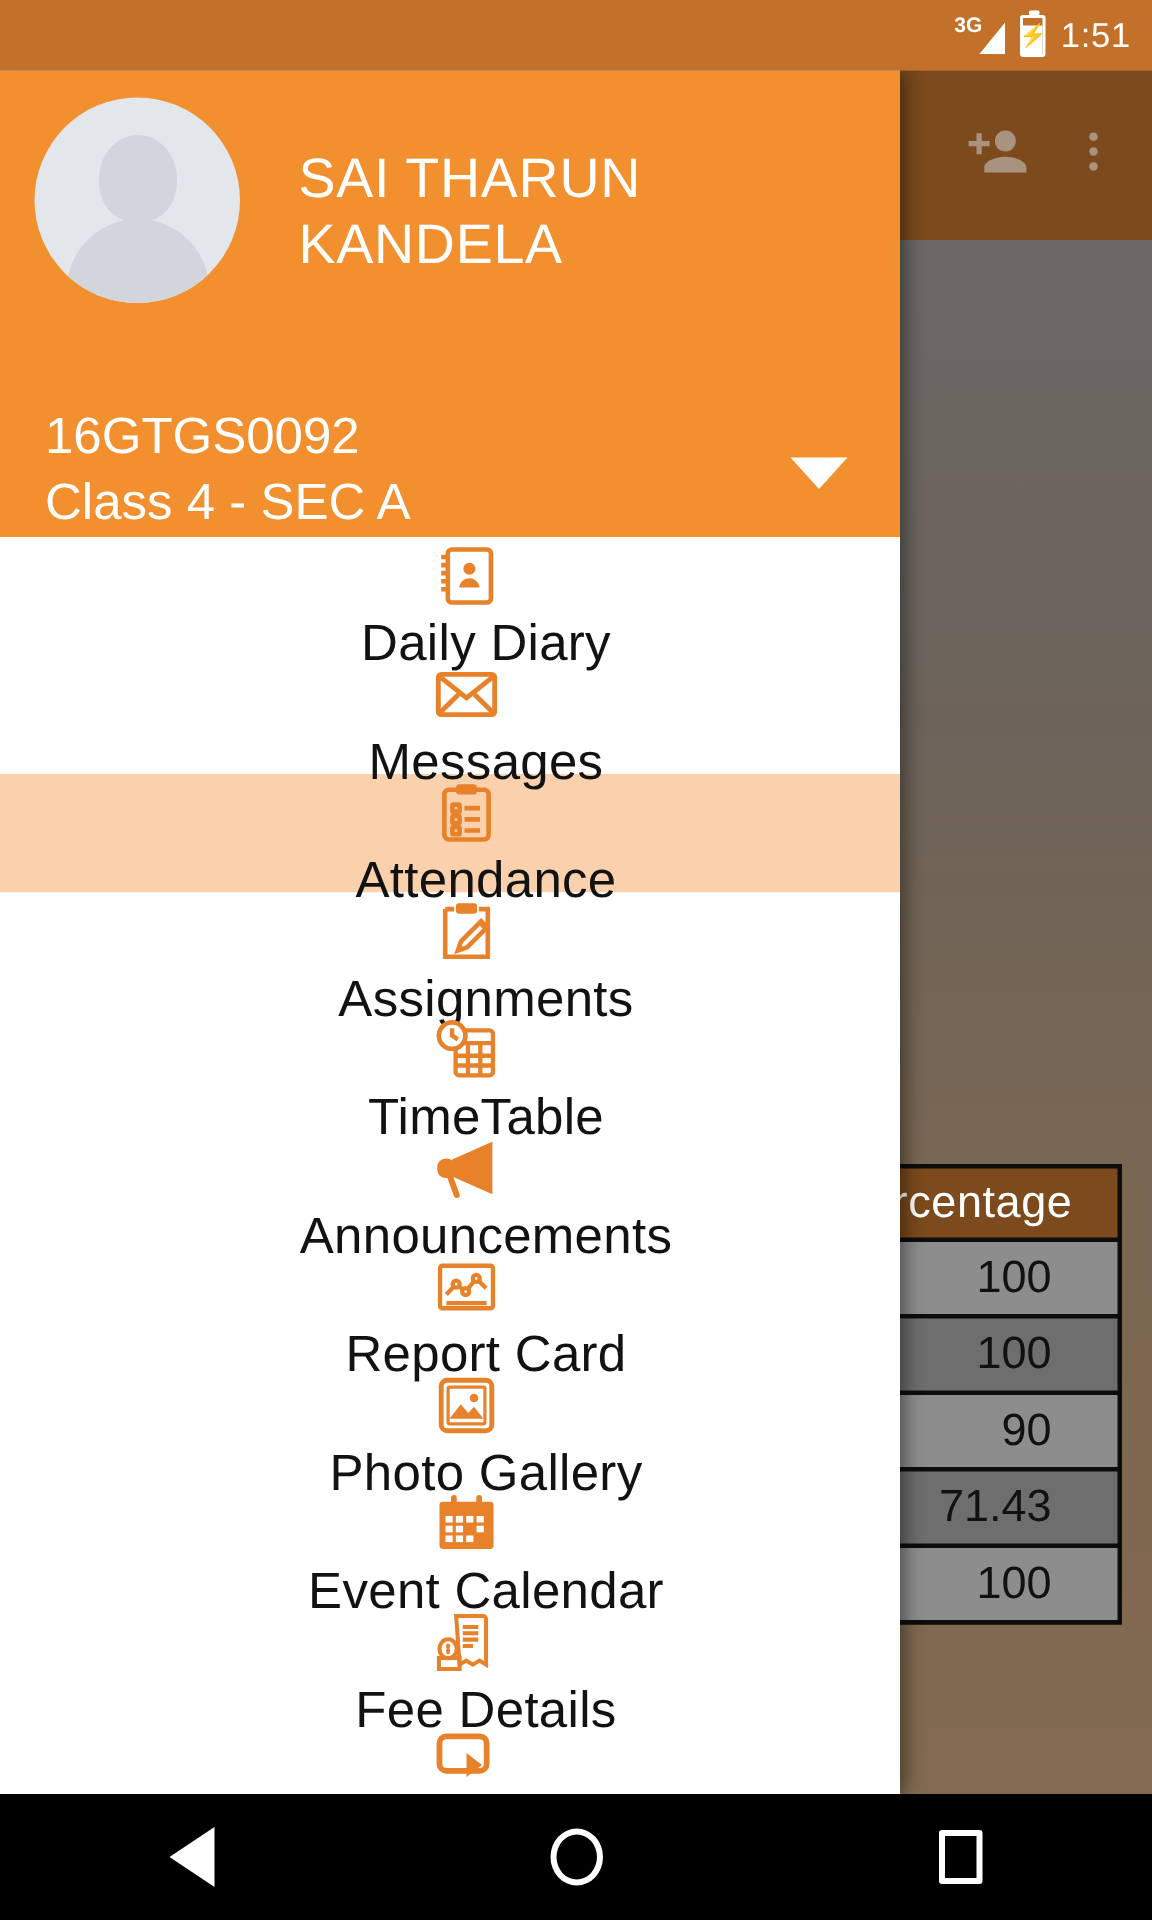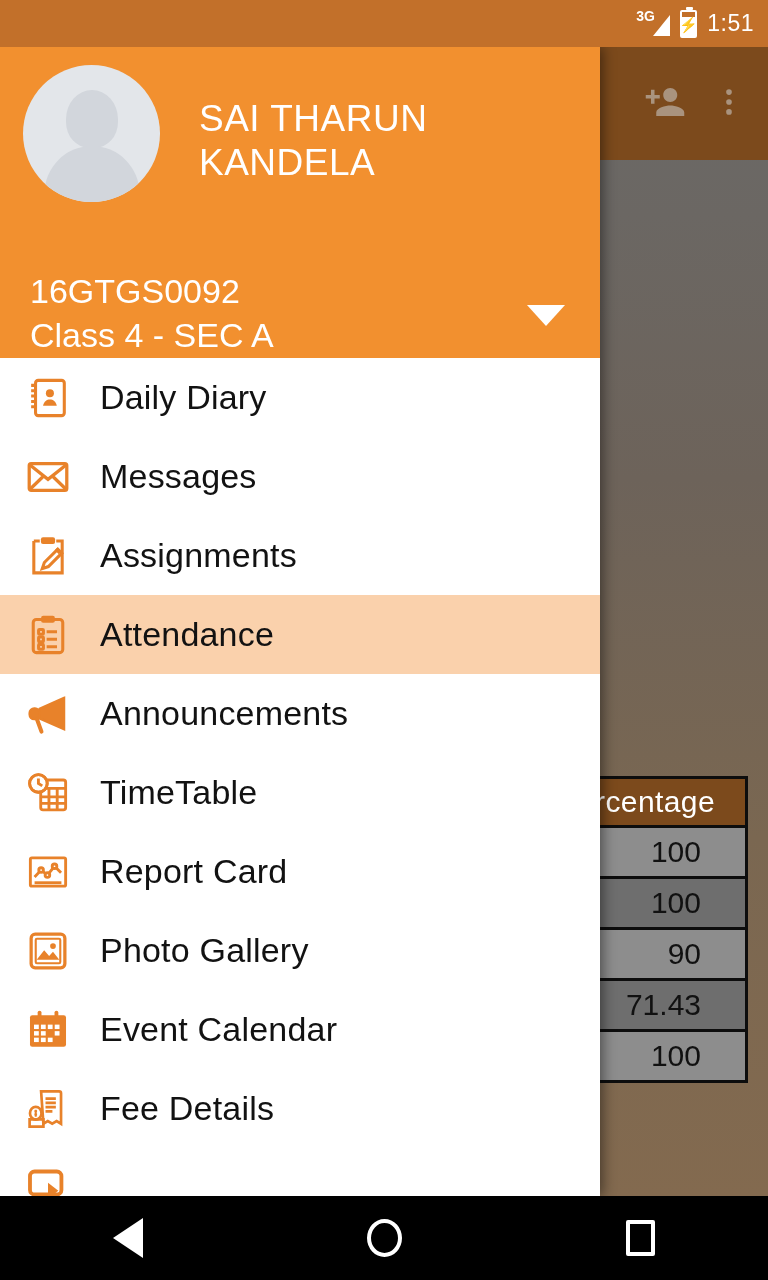--- a/index.html
+++ b/index.html
@@ -141,20 +141,21 @@
     border-right:19px solid transparent;
     border-top:21px solid #ffffff;
   }
 
   
   #menu-list { width:600px; }
   .menu-item {
     display:flex; align-items:center;
     height:79px; padding-left:22px;
     background:#ffffff;
+    flex-direction:column;
   }
   .menu-item.selected { background:#fad1ac; }
   .menu-icon {
     width:52px; height:52px;
     flex:0 0 52px;
     display:flex; align-items:center; justify-content:center;
   }
   .menu-icon svg { display:block; }
   .menu-label {
     margin-left:26px;
@@ -280,68 +281,68 @@
       <div class="menu-item">
         <span class="menu-icon">
           <svg width="46" height="46" viewBox="0 0 24 24" fill="none" stroke="#e8822a" stroke-width="1.7">
             <rect x="2.2" y="5" width="19.6" height="14" rx="1"></rect>
             <path d="M2.6 5.7 12 13.2l9.4-7.5M2.6 18.4 9.2 12M21.4 18.4 14.8 12"></path>
           </svg>
         </span>
         <span class="menu-label">Messages</span>
       </div>
 
-      <div class="menu-item">
-        <span class="menu-icon">
-          <svg width="46" height="46" viewBox="0 0 24 24" fill="none" stroke="#e8822a" stroke-width="1.6">
-            <path d="M4.6 4.2h3.1M16.3 4.2h3.1v16.6H4.6V4.2"></path>
-            <rect x="8.3" y="2.2" width="7.4" height="3.6" rx="1.1" fill="#e8822a" stroke="none"></rect>
-            <path d="M9 18.6l1.1-3.2 7-7 2.1 2.1-7 7z" fill="none"></path>
-            <path d="M16.1 8.4l2.1 2.1"></path>
-          </svg>
-        </span>
-        <span class="menu-label">Assignments</span>
-      </div>
-
       <div class="menu-item selected">
         <span class="menu-icon">
           <svg width="46" height="46" viewBox="0 0 24 24" fill="none" stroke="#e8822a" stroke-width="1.6">
             <rect x="4.3" y="3.9" width="15.4" height="17.3" rx="1.6"></rect>
             <rect x="8.4" y="2" width="7.2" height="3.6" rx="1.1" fill="#e8822a" stroke="none"></rect>
             <rect x="7.1" y="9.1" width="2.5" height="2.5" rx=".4"></rect>
             <rect x="7.1" y="13" width="2.5" height="2.5" rx=".4"></rect>
             <rect x="7.1" y="16.9" width="2.5" height="2.5" rx=".4"></rect>
             <path d="M11.3 10.3h5.4M11.3 14.2h5.4M11.3 18.1h5.4"></path>
           </svg>
         </span>
         <span class="menu-label">Attendance</span>
       </div>
 
       <div class="menu-item">
         <span class="menu-icon">
-          <svg width="46" height="46" viewBox="0 0 24 24" fill="#e8822a" stroke="#e8822a" stroke-width="1.2">
-            <path d="M20.4 3.6 7.6 9.3v5.1l12.8 5.6z"></path>
-            <rect x="2.4" y="9.1" width="5.2" height="5.6" rx="2.4"></rect>
-            <path d="M6.2 14.6 8.6 21.2" stroke-width="2.1" stroke-linecap="round"></path>
-          </svg>
-        </span>
-        <span class="menu-label">Announcements</span>
+          <svg width="46" height="46" viewBox="0 0 24 24" fill="none" stroke="#e8822a" stroke-width="1.6">
+            <path d="M4.6 4.2h3.1M16.3 4.2h3.1v16.6H4.6V4.2"></path>
+            <rect x="8.3" y="2.2" width="7.4" height="3.6" rx="1.1" fill="#e8822a" stroke="none"></rect>
+            <path d="M9 18.6l1.1-3.2 7-7 2.1 2.1-7 7z" fill="none"></path>
+            <path d="M16.1 8.4l2.1 2.1"></path>
+          </svg>
+        </span>
+        <span class="menu-label">Assignments</span>
       </div>
 
       <div class="menu-item">
         <span class="menu-icon">
           <svg width="46" height="46" viewBox="0 0 24 24" fill="none" stroke="#e8822a" stroke-width="1.5">
             <rect x="8.2" y="5.2" width="13" height="15.6" rx="1.2"></rect>
             <path d="M8.2 9.6h13M12.5 9.6v11.2M16.8 9.6v11.2M8.2 14h13M8.2 17.4h13"></path>
             <circle cx="7" cy="7" r="4.6" fill="#ffffff"></circle>
             <circle cx="7" cy="7" r="4.6"></circle>
             <path d="M7 4.4V7l2 1.3"></path>
           </svg>
         </span>
         <span class="menu-label">TimeTable</span>
+      </div>
+
+      <div class="menu-item">
+        <span class="menu-icon">
+          <svg width="46" height="46" viewBox="0 0 24 24" fill="#e8822a" stroke="#e8822a" stroke-width="1.2">
+            <path d="M20.4 3.6 7.6 9.3v5.1l12.8 5.6z"></path>
+            <rect x="2.4" y="9.1" width="5.2" height="5.6" rx="2.4"></rect>
+            <path d="M6.2 14.6 8.6 21.2" stroke-width="2.1" stroke-linecap="round"></path>
+          </svg>
+        </span>
+        <span class="menu-label">Announcements</span>
       </div>
 
       <div class="menu-item">
         <span class="menu-icon">
           <svg width="46" height="46" viewBox="0 0 24 24" fill="none" stroke="#e8822a" stroke-width="1.5">
             <rect x="2.8" y="4.6" width="18.4" height="14.8" rx=".8"></rect>
             <path d="M5 14.6 8.4 11l3.3 2.6L15.4 9l3.4 3.4"></path>
             <circle cx="8.4" cy="11" r="1.2" fill="#ffffff"></circle>
             <circle cx="11.7" cy="13.6" r="1.2" fill="#ffffff"></circle>
             <circle cx="15.4" cy="9" r="1.2" fill="#ffffff"></circle>

